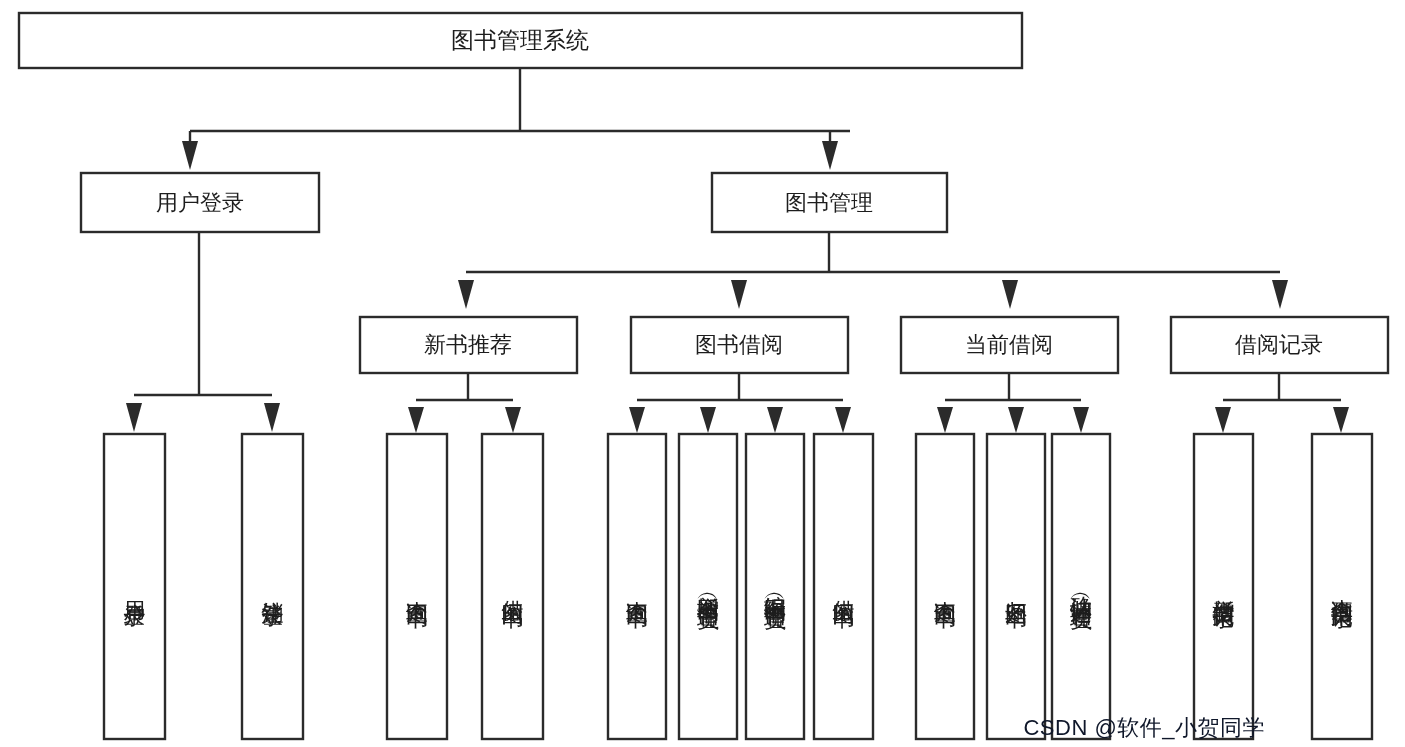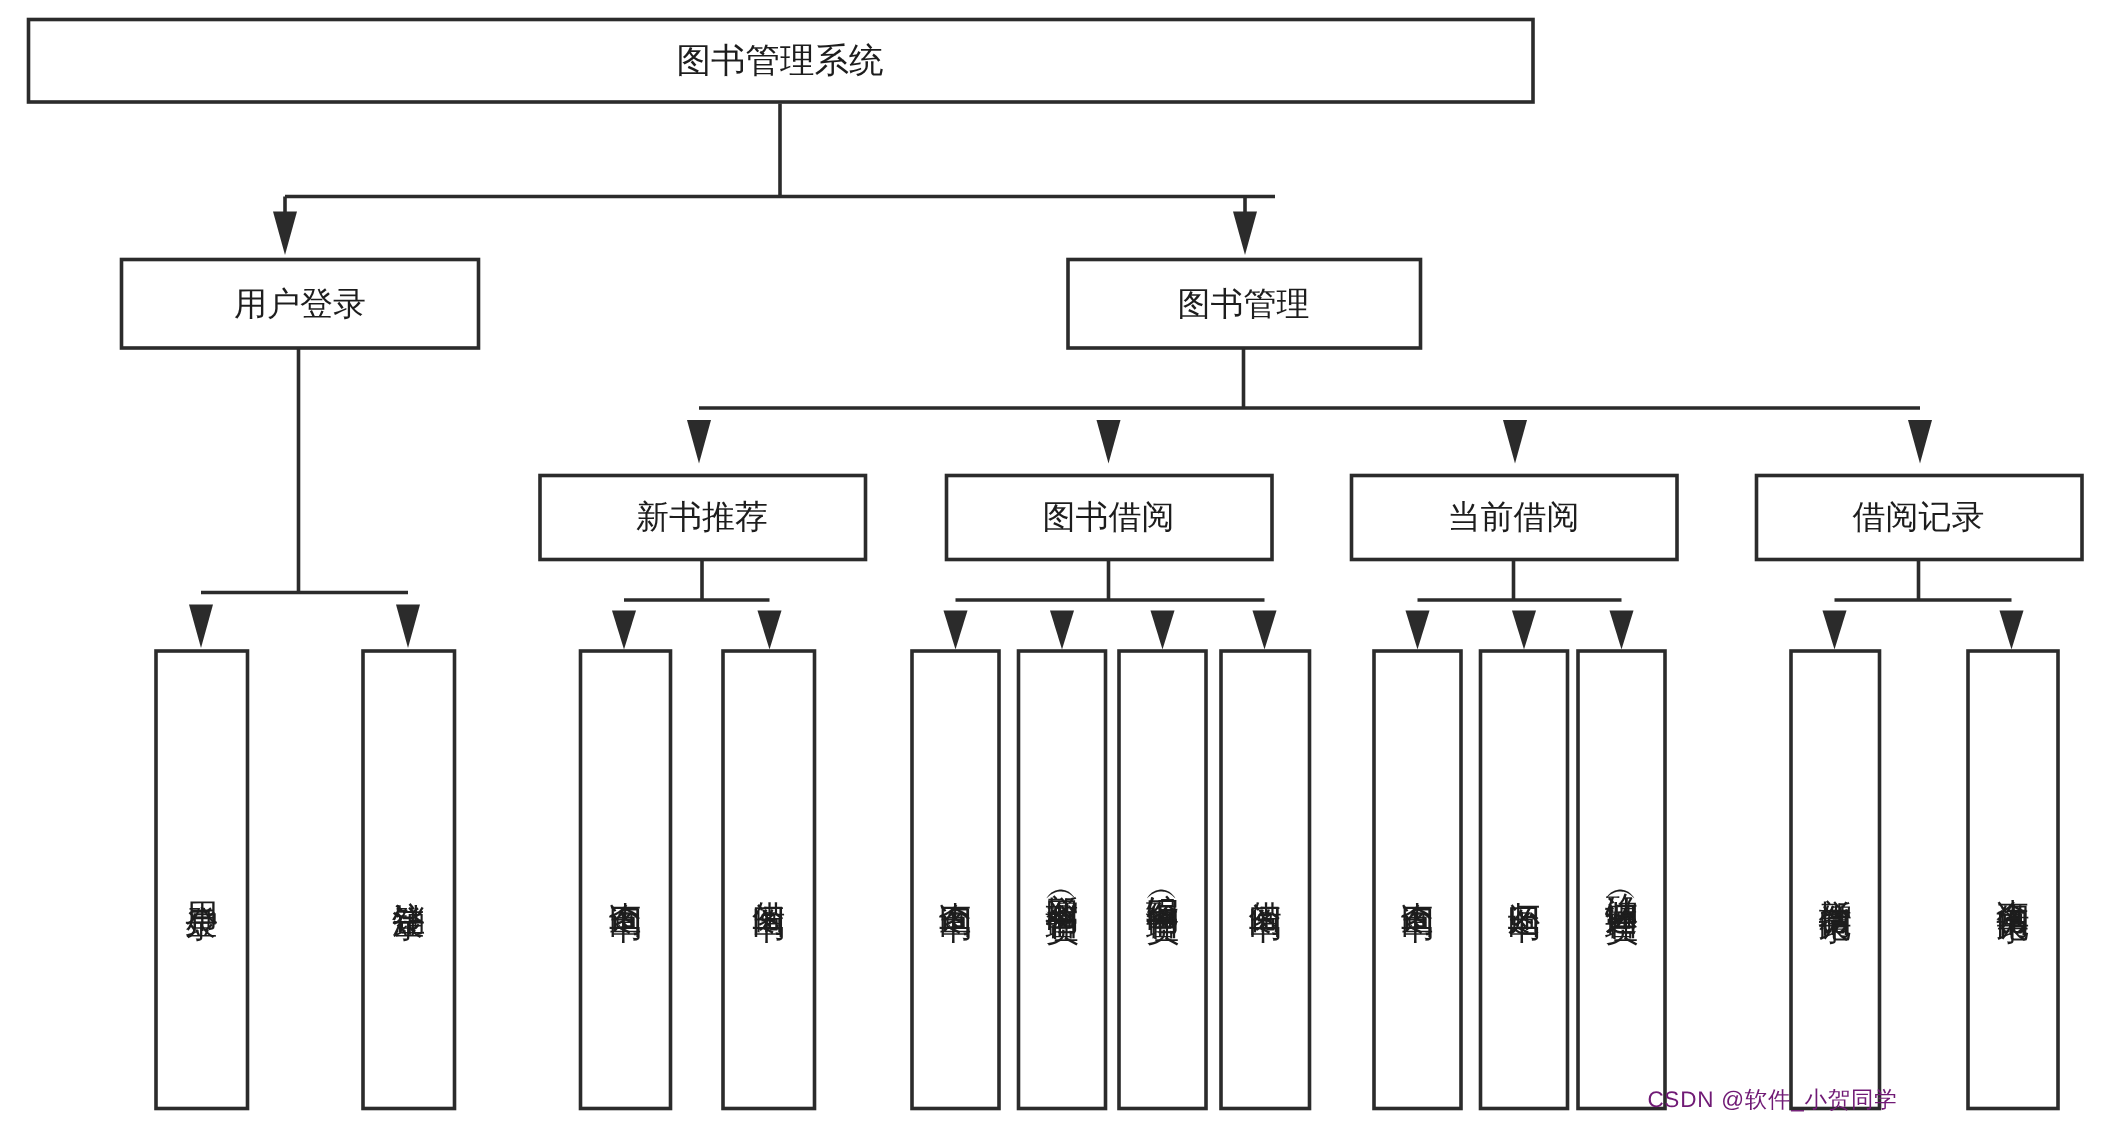--- a/index.html
+++ b/index.html
@@ -64,22 +64,22 @@
     letter-spacing: 2px;
     color: #1d1d1d;
     white-space: nowrap;
     pointer-events: none;
   }
   #watermark {
     position: absolute;
     right: 8px;
     bottom: 4px;
     font-family: "Liberation Sans", "DejaVu Sans", sans-serif;
-    font-size: 15px;
-    color: #701a75;
+    font-size: 22px;
+    color: #0f172a;
     letter-spacing: 0.5px;
     user-select: none;
   }
 </style>
 </head>
 <body>
 
 <div id="diagram-root">
 
   <svg id="flowchart" viewBox="0 0 1405 747">

